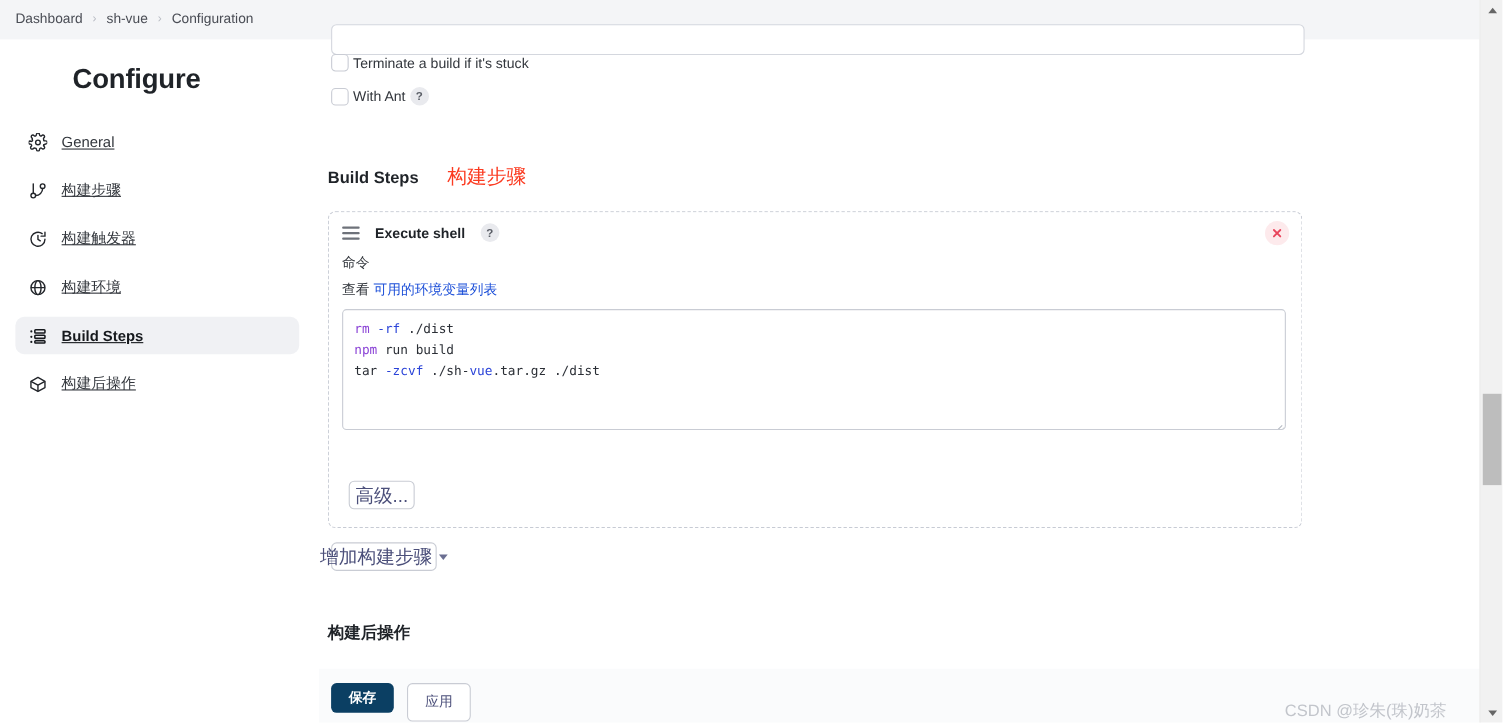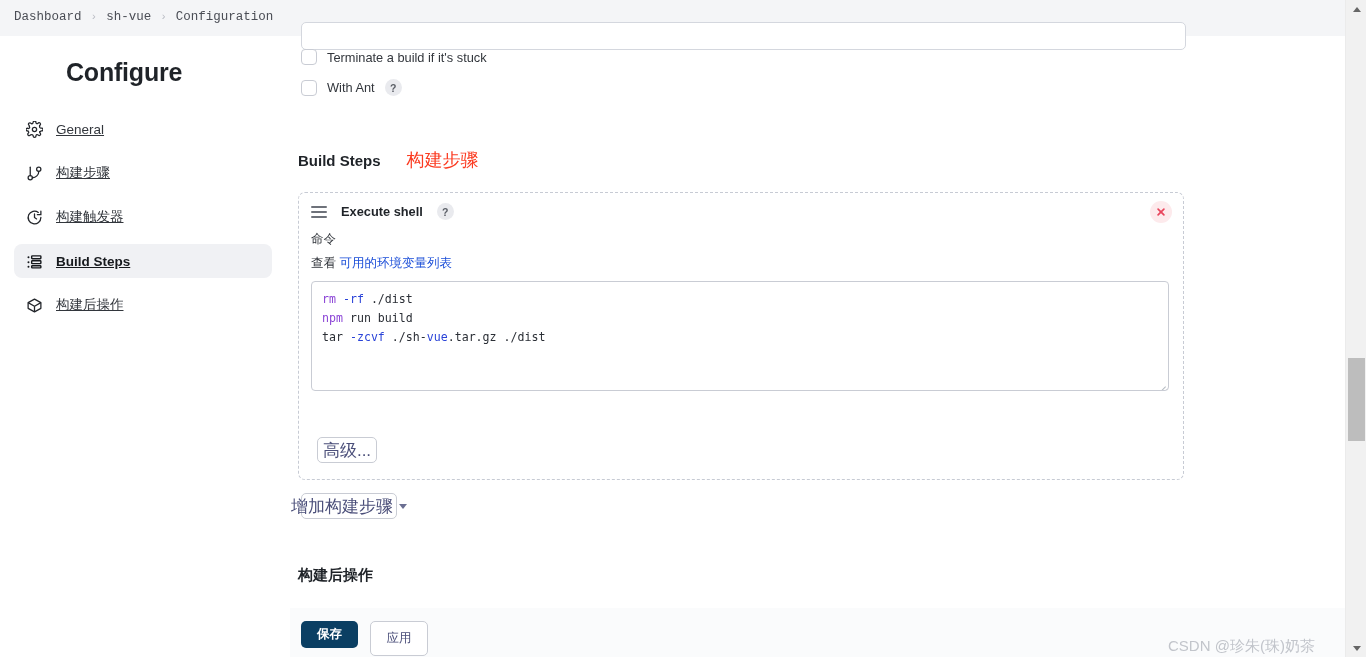--- a/index.html
+++ b/index.html
@@ -15,21 +15,20 @@
   .top-band {
     position: absolute; left: 0; top: 0;
     width: 1345px; height: 36px;
     background: #f4f5f7;
   }
   .breadcrumb {
     position: absolute; left: 14px; top: 10px;
     display: flex; align-items: center; gap: 9px;
     font-size: 12.5px; color: #4a4d55;
     white-space: nowrap;
-    font-family: Liberation Mono, monospace;
   }
   .breadcrumb .sep { color: #b9bcc4; font-size: 11px; }
 
   
   .sidebar { position: absolute; left: 0; top: 36px; width: 290px; height: 621px; background:#fff; }
   .cfg-title {
     position: absolute; left: 26px; top: 22px;
     font-size: 25px; font-weight: bold; color: #1f2328; letter-spacing: -0.2px; margin-left: 40px;
   }
   .nav { position: absolute; left: 14px; top: 76px; width: 258px; }
@@ -47,21 +46,21 @@
   
   .main { position: absolute; left: 290px; top: 36px; width: 1055px; height: 621px; background:#fff; }
 
   
   .cutoff-input {
     position: absolute; left: 11px; top: -14px;
     width: 885px; height: 28px;
     border: 1px solid #d4d7de; border-radius: 5px; background: #fff;
   }
 
-  .chk-row { position: absolute; display: flex; align-items: center; gap: 10px; }
+  .chk-row { position: absolute; display: flex; align-items: center; gap: 4px; }
   .chk-box {
     width: 16px; height: 16px; border: 1.5px solid #c9ccd4;
     border-radius: 4px; background: #fff; flex:0 0 16px;
   }
   .chk-label { font-size: 12.8px; color: #32363c; white-space: nowrap; }
   .help-badge {
     width: 17px; height: 17px; border-radius: 50%;
     background: #e9eaee; color: #5a5e66;
     font-size: 10.5px; font-weight: bold;
     display: flex; align-items: center; justify-content: center;
@@ -213,20 +212,30 @@
         <span class="nav-ico">
           <svg viewBox="0 0 24 24" fill="none" stroke="#23262b" stroke-width="1.8" stroke-linecap="round">
             <path d="M21 12a9 9 0 11-3.6-7.2"></path>
             <polyline points="21 3 21 8 16 8"></polyline>
             <polyline points="12 7 12 12 15 14"></polyline>
           </svg>
         </span>
         <span>构建触发器</span>
       </div>
 
+      <div class="nav-item">
+        <span class="nav-ico">
+          <svg viewBox="0 0 24 24" fill="none" stroke="#23262b" stroke-width="1.8">
+            <circle cx="12" cy="12" r="9"></circle>
+            <line x1="3" y1="12" x2="21" y2="12"></line>
+            <ellipse cx="12" cy="12" rx="4" ry="9"></ellipse>
+          </svg>
+        </span>
+        <span>构建环境</span>
+      </div>
 
       <div class="nav-item active">
         <span class="nav-ico">
           <svg viewBox="0 0 24 24" fill="none" stroke="#16191d" stroke-width="2" stroke-linecap="round">
             <rect x="8" y="4" width="13" height="4" rx="1"></rect>
             <rect x="8" y="11" width="13" height="4" rx="1"></rect>
             <rect x="8" y="18" width="13" height="3" rx="1"></rect>
             <circle cx="3.5" cy="6" r="1.4" fill="#16191d" stroke="none"></circle>
             <circle cx="3.5" cy="13" r="1.4" fill="#16191d" stroke="none"></circle>
             <circle cx="3.5" cy="19.5" r="1.4" fill="#16191d" stroke="none"></circle>

